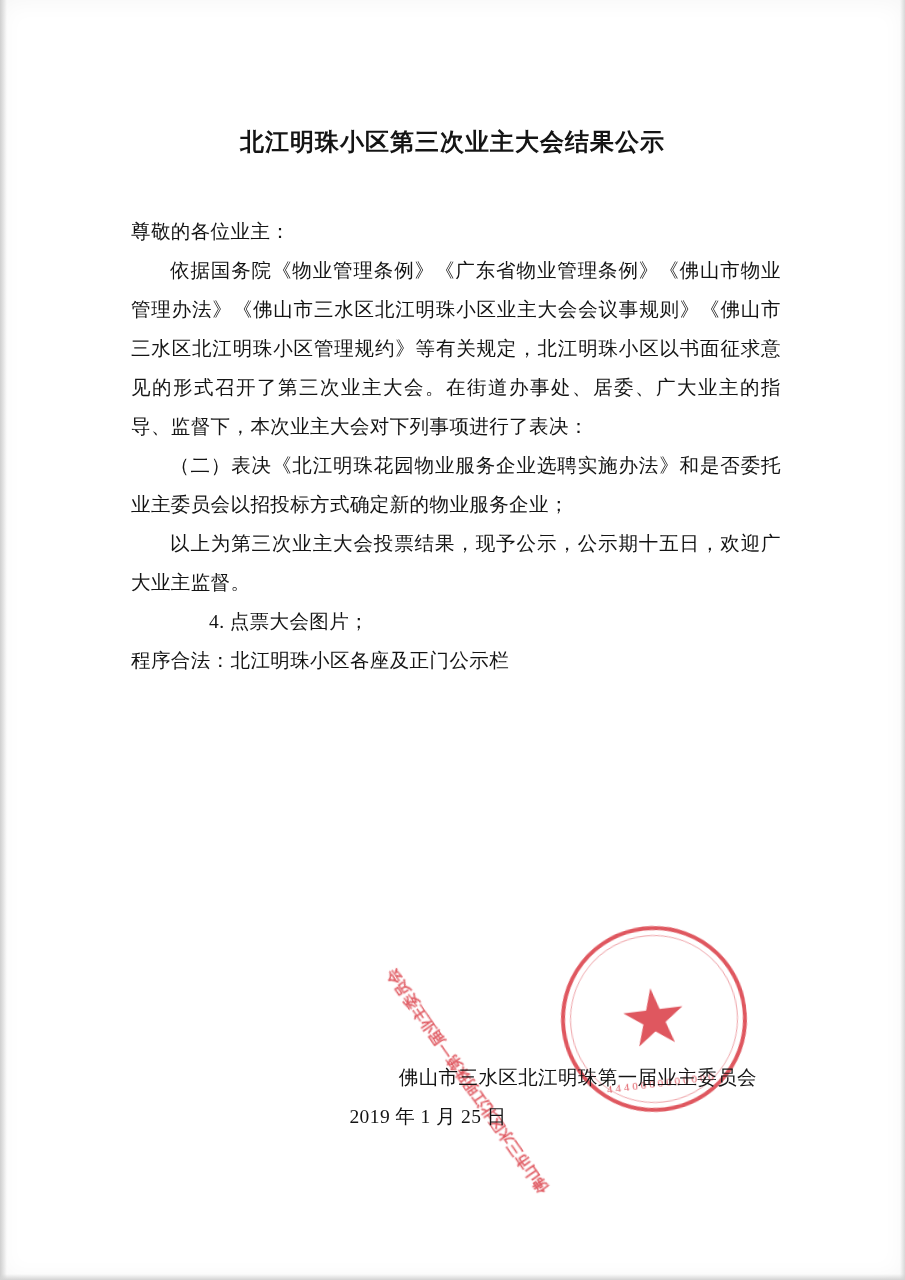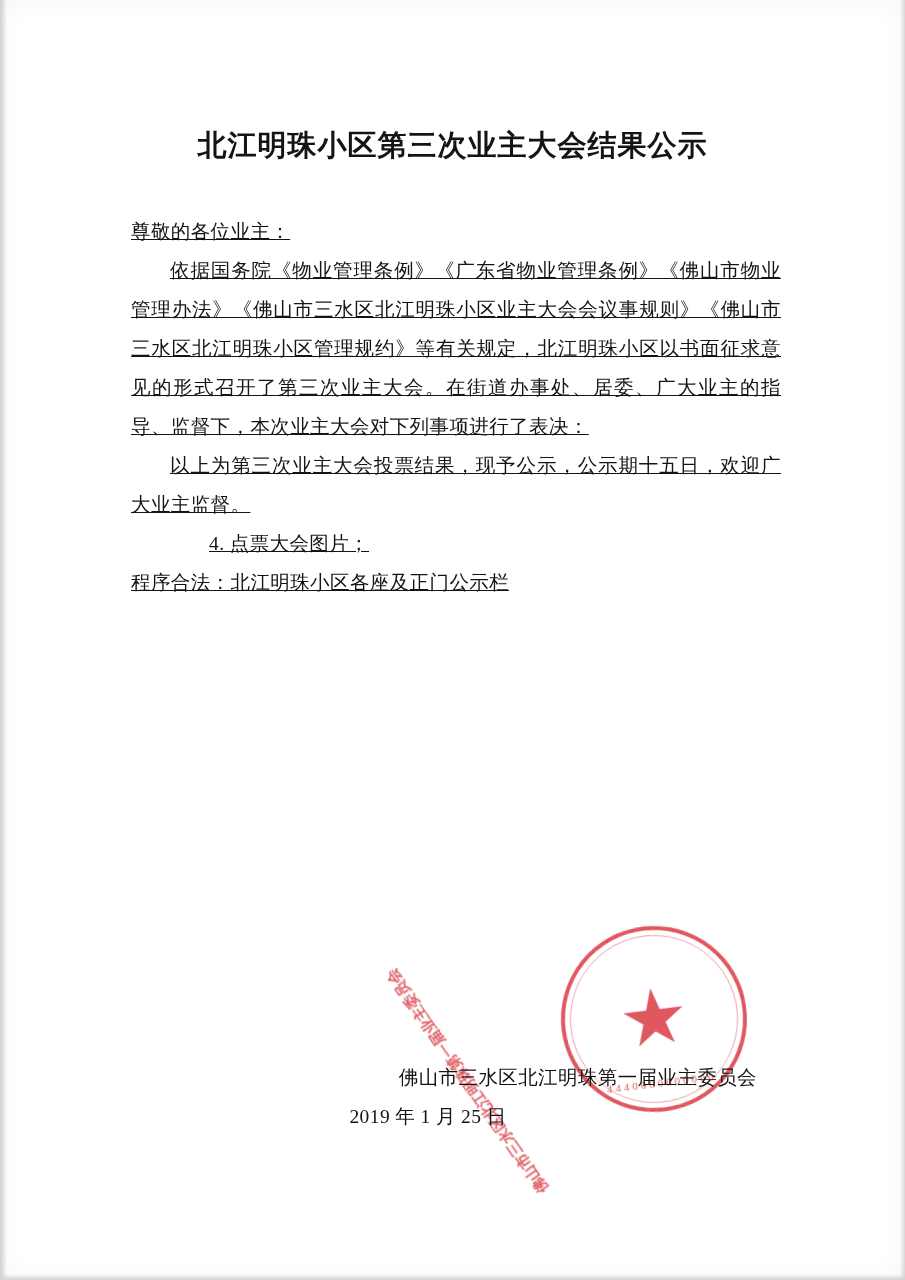--- a/index.html
+++ b/index.html
@@ -42,40 +42,39 @@
     height: 6px;
     background: linear-gradient(to top, #d3d3d3, rgba(255,255,255,0));
   }
 
   .doc-title {
     position: absolute;
     top: 126px;
     left: 0;
     width: 905px;
     text-align: center;
-    font-size: 29px;
+    font-size: 24px;
     font-weight: bold;
     letter-spacing: 1px;
     font-family: "Liberation Serif", "DejaVu Serif", serif;
   }
 
   .body-block {
     position: absolute;
     top: 212px;
     left: 131px;
     width: 650px;
   }
   .para {
     font-size: 19.5px;
     line-height: 39px;
     text-align: justify;
     text-justify: inter-character;
     margin: 0;
     letter-spacing: 0.4px;
-    text-decoration: underline;
   }
   .indent { text-indent: 39px; }
   .indent2 { text-indent: 78px; }
 
   .sign-block {
     position: absolute;
     left: 131px;
     top: 1058px;
     width: 650px;
     font-size: 19.5px;
@@ -147,20 +146,21 @@
 <div class="page">
   <div class="edge-left"></div>
   <div class="edge-right"></div>
   <div class="edge-bottom"></div>
 
   <div class="doc-title">北江明珠小区第三次业主大会结果公示</div>
 
   <div class="body-block">
     <p class="para">尊敬的各位业主：</p>
     <p class="para indent">依据国务院《物业管理条例》《广东省物业管理条例》《佛山市物业管理办法》《佛山市三水区北江明珠小区业主大会会议事规则》《佛山市三水区北江明珠小区管理规约》等有关规定，北江明珠小区以书面征求意见的形式召开了第三次业主大会。在街道办事处、居委、广大业主的指导、监督下，本次业主大会对下列事项进行了表决：</p>
+    <p class="para indent">（二）表决《北江明珠花园物业服务企业选聘实施办法》和是否委托业主委员会以招投标方式确定新的物业服务企业；</p>
     <p class="para indent">以上为第三次业主大会投票结果，现予公示，公示期十五日，欢迎广大业主监督。</p>
     <p class="para indent2">4. 点票大会图片；</p>
     <p class="para">程序合法：北江明珠小区各座及正门公示栏</p>
   </div>
 
   <div class="seal">
     <div class="seal-inner"></div>
     <div class="seal-star"></div>
     <div class="seal-text">
       <span style="transform: rotate(-118deg) translateX(-8px) translateY(-80px);">佛山市三水区北江明珠第一届业主委员会</span>

